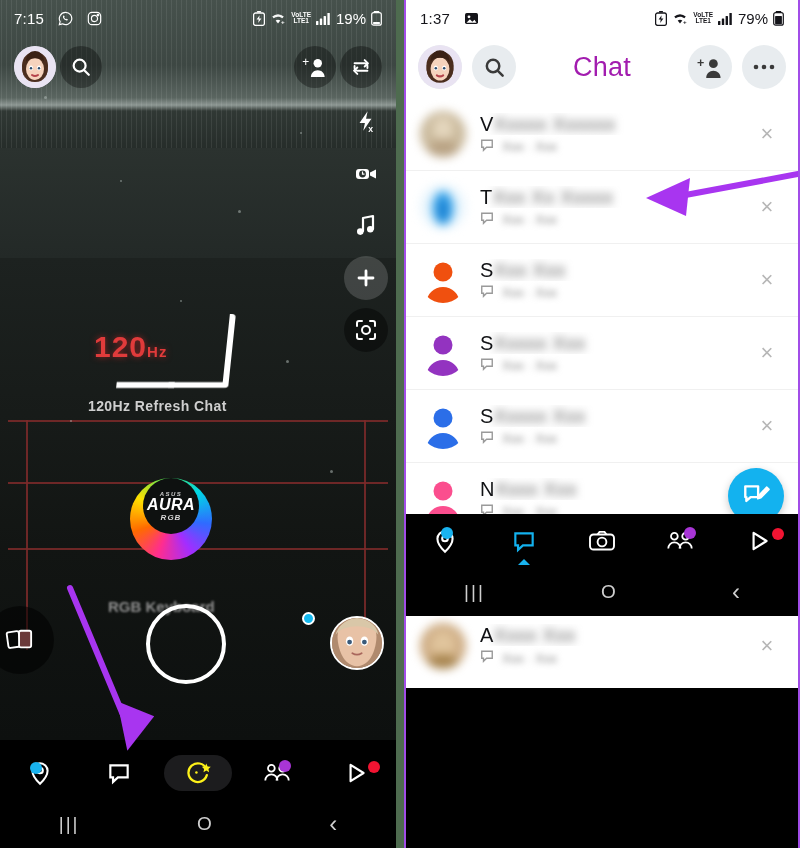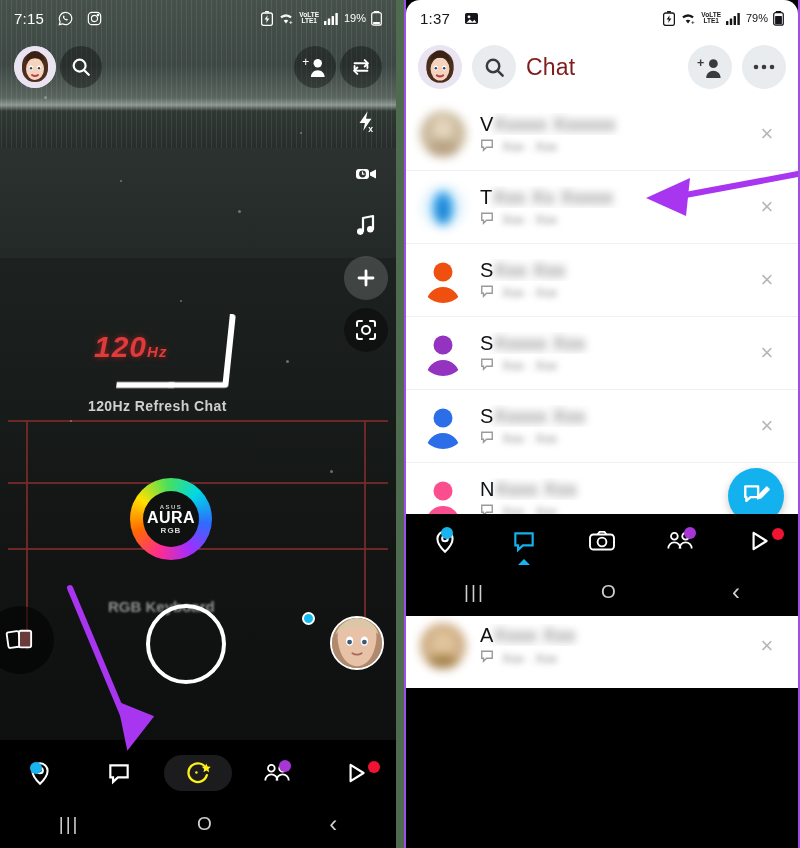--- a/index.html
+++ b/index.html
@@ -11,21 +11,21 @@
   .phone-left { left:0; width:396px; background:#000; }
   .phone-right { left:404px; width:396px; background:#000; border:2px solid #a24de8; border-top:none; border-bottom:none; }
 
   
   .statusbar { position:relative; height:36px; display:flex; align-items:center; padding:0 14px; font-size:15px; }
   .sb-left { display:flex; align-items:center; gap:14px; }
   .sb-right { margin-left:auto; display:flex; align-items:center; gap:5px; font-size:14px; }
   .sb-dark { color:#fff; }
   .sb-light { color:#15151a; }
   .sb-time { font-size:15px; font-weight:400; letter-spacing:.2px; }
-  .sb-pct { font-size:11px; }
+  .sb-pct { font-size:15px; }
   .ico { display:inline-flex; align-items:center; justify-content:center; }
   .volte { font-size:6.5px; line-height:6px; text-align:center; font-weight:700; }
 
   
   .cam { position:absolute; left:0; top:0; width:396px; height:740px; overflow:hidden;
          background:
            radial-gradient(120% 60% at 50% 2%, #3b4440 0%, #222927 38%, #141816 70%),
            linear-gradient(#1b1f1d,#0b0d0c); }
   .cam-photo { position:absolute; inset:0; }
   .ridge { position:absolute; left:-4px; width:404px; }
@@ -45,31 +45,31 @@
   .circ-btn { width:42px; height:42px; border-radius:50%; background:rgba(0,0,0,.34); display:flex; align-items:center; justify-content:center; }
   .avatar-btn { width:42px; height:42px; border-radius:50%; overflow:hidden; background:#d8d4e4; position:relative; }
   .cam-topbar .gapright { margin-left:auto; display:flex; align-items:center; gap:4px; }
 
   .toolcol { position:absolute; right:8px; top:100px; display:flex; flex-direction:column; align-items:center; gap:8px; }
   .tool { width:44px; height:44px; border-radius:50%; display:flex; align-items:center; justify-content:center; }
   .tool-dim { background:rgba(255,255,255,.16); }
   .tool-dark { background:rgba(0,0,0,.42); }
 
   .ar-badge { position:absolute; left:84px; top:312px; width:170px; height:86px; }
-  .ar-120 { position:absolute; left:10px; top:18px; font-size:30px; font-weight:800; color:#e03b3b; letter-spacing:1px; font-style:italic;
+  .ar-120 { position:absolute; left:10px; top:18px; font-size:30px; font-weight:800; color:#e03b3b; letter-spacing:1px; 
             text-shadow:0 0 6px rgba(220,40,40,.6); filter:blur(.4px); }
   .ar-hz { font-size:15px; }
   .ar-bracket { position:absolute; left:88px; top:2px; width:60px; height:74px; border:6px solid #fff; border-top:none; border-left:none;
                 transform:skewX(-6deg); border-radius:0 4px 4px 0; filter:blur(.3px); }
   .ar-bracket:after { content:''; position:absolute; left:-52px; bottom:-6px; width:58px; height:6px; background:#fff; }
   .ar-cap { position:absolute; left:88px; top:398px; font-size:14px; font-weight:700; color:#cfcfcf; letter-spacing:.4px; filter:blur(.5px); }
 
   .aura { position:absolute; left:130px; top:478px; width:82px; height:82px; border-radius:50%;
      background:conic-gradient(from 200deg,#ff2d8f,#ff6a00,#ffe100,#49e05a,#00d7e6,#2f6bff,#a32dff,#ff2d8f);
-     display:flex; align-items:center; justify-content:center; filter:blur(.3px); }
+     display:flex; justify-content:center; filter:blur(.3px);font-style:italic; }
   .aura-in { width:56px; height:56px; border-radius:50%; background:#0e1110; display:flex; flex-direction:column; align-items:center; justify-content:center; line-height:1; }
   .aura-brand { font-size:6px; color:#c9c9c9; letter-spacing:1.5px; font-weight:700; }
   .aura-main { font-size:16px; color:#fff; font-weight:800; letter-spacing:.5px; }
   .aura-sub { font-size:8px; color:#d6d6d6; font-weight:700; letter-spacing:1px; margin-top:1px; }
   .rgb-kb { position:absolute; left:108px; top:598px; font-size:15px; font-weight:700; color:#8e8e8e; filter:blur(1.1px); }
 
   .carousel { position:absolute; left:0; bottom:54px; width:396px; height:84px; }
   .memories { position:absolute; left:-14px; top:4px; width:68px; height:68px; border-radius:50%; background:rgba(0,0,0,.55); display:flex; align-items:center; justify-content:center; }
   .shutter { position:absolute; left:146px; top:2px; width:80px; height:80px; border-radius:50%; border:4px solid #fff; }
   .lens { position:absolute; top:14px; width:54px; height:54px; border-radius:50%; border:2.5px solid #fff; overflow:hidden; display:flex; align-items:center; justify-content:center; }
@@ -87,25 +87,25 @@
   .b-purple { background:#a835d6; }
   .b-red { background:#f11432; }
   .nav-caret { position:absolute; bottom:3px; left:50%; transform:translateX(-50%); width:0;height:0;
                border-left:6px solid transparent; border-right:6px solid transparent; border-bottom:6px solid #19b3ef; }
 
   
   .sysnav { position:absolute; left:0; bottom:0; width:396px; height:48px; background:#000; display:flex; align-items:center; justify-content:space-around; }
   .sysnav span { color:#cfcfcf; }
 
   
-  .chat-wrap { position:absolute; left:0; top:0; width:392px; height:616px; background:#fff;border-radius:14px; }
+  .chat-wrap { position:absolute; left:0; top:0; width:392px; height:616px; background:#fff; }
   .chat-header { height:62px; display:flex; align-items:center; padding:0 12px; gap:10px; background:#fff; }
   .ch-circle { width:44px; height:44px; border-radius:50%; background:#e8ecef; display:flex; align-items:center; justify-content:center; }
   .ch-avatar { width:44px; height:44px; border-radius:50%; overflow:hidden; background:#e8ecef; position:relative; }
-  .ch-title { flex:1; text-align:left; font-size:23px; color:#7f1d1d; letter-spacing:.2px; }
+  .ch-title { flex:1; text-align:center; font-size:27px; color:#a21caf; letter-spacing:.2px; }
 
   .chat-list { position:absolute; left:0; top:98px; width:392px; height:590px; background:#fff; overflow:hidden; }
   .chat-row { height:73px; display:flex; align-items:center; padding:0 14px; border-bottom:1px solid #f0f0f0; position:relative; }
   .row-av { width:46px; height:46px; border-radius:50%; flex:none; display:flex; align-items:flex-end; justify-content:center; overflow:hidden; position:relative; }
   .row-av svg { display:block; }
   .av-blur { filter:blur(5px); }
   .row-mid { flex:1; margin-left:14px; min-width:0; }
   .row-name { font-size:20px; color:#101114; line-height:22px; white-space:nowrap; overflow:hidden; }
   .row-name .blurpart { filter:blur(4.2px); color:#6e6e6e; }
   .row-sub { display:flex; align-items:center; gap:8px; margin-top:3px; }

